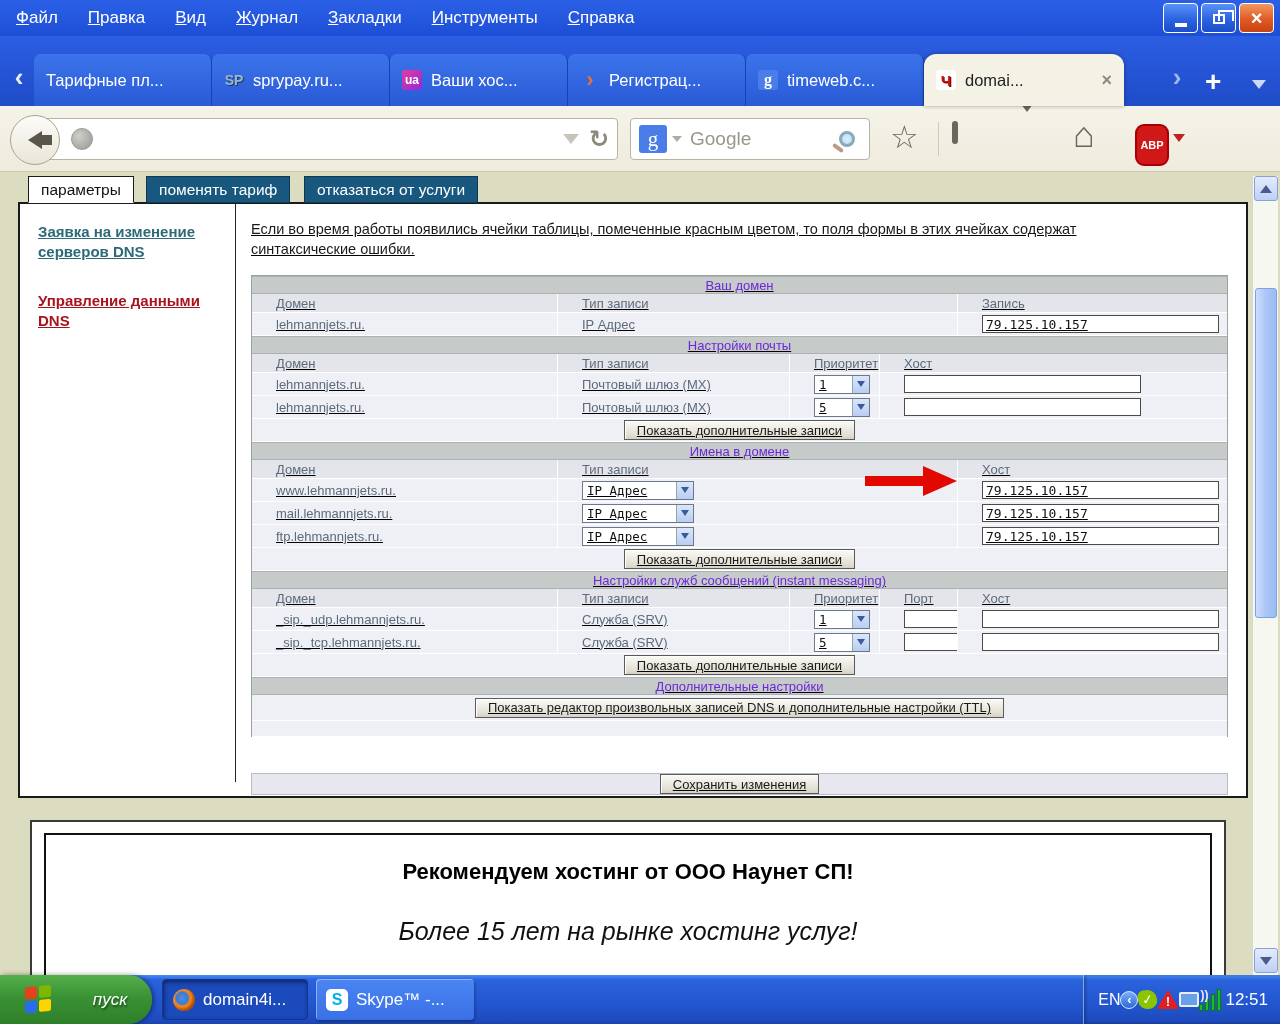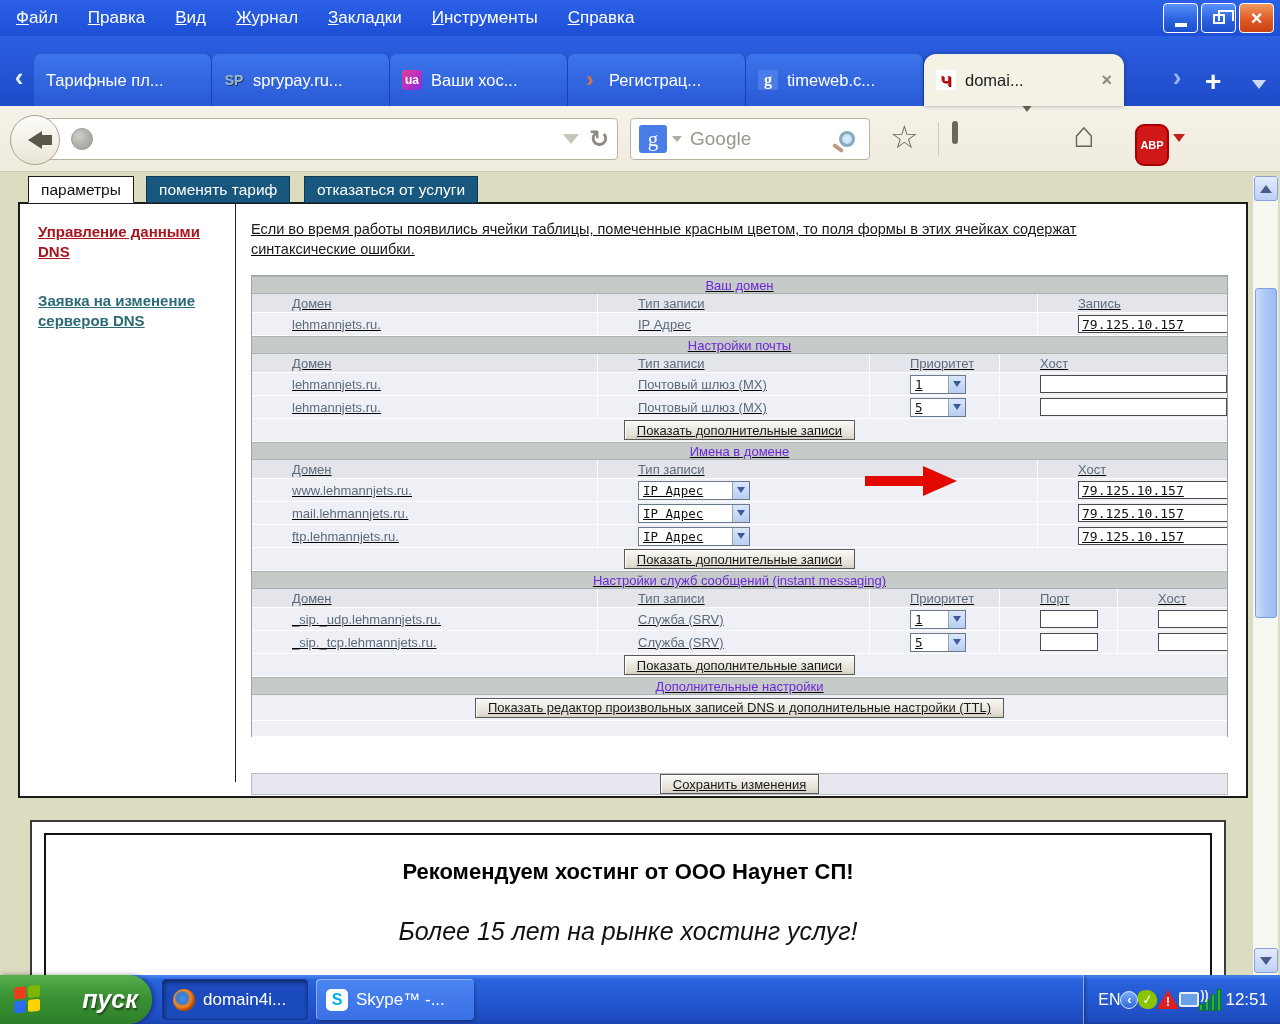--- a/index.html
+++ b/index.html
@@ -97,21 +97,21 @@
   #content { position:absolute; left:231px; top:16px; width:978px;text-decoration:underline; }
   #notice { font-size:14.5px; color:#1a1a1a; width:932px; line-height:1.35; margin-bottom:16px; }
 
   
   .dns-table { width:977px; border:1px solid #9aa2a2; border-bottom:none; font-size:13px; }
   .sec-title { background:#c6cac9; border-top:1px solid #aab2b2; border-bottom:1px solid #aab2b2; text-align:center;
     color:#6d28d9; height:18px; line-height:17px; }
   .t-row { display:flex; background:#eef0f6; border-bottom:1px solid #fff; align-items:center; }
   .t-row.hdr { background:#e3e5eb; color:#5c6b7a; height:19px; }
   .t-row.data { height:23px; color:#5c6b7a; }
-  .cell { padding-left:0; height:100%; display:flex; align-items:center; border-right:1px solid #fff; overflow:hidden;margin-left:40px; }
+  .cell { padding-left:24px; height:100%; display:flex; align-items:center; border-right:1px solid #fff; overflow:hidden; }
   .cell:last-child { border-right:none; }
   .c-domain { width:306px; flex:none; }
   .c-type { width:232px; flex:none; }
   .c-type-wide { width:400px; flex:none; }
   .c-prio { width:90px; flex:none; }
   .c-port { width:78px; flex:none; }
   .c-host { flex:1; }
   .btn-row { display:flex; justify-content:center; align-items:center; background:#eef0f6; border-bottom:1px solid #fff; height:23px; }
   .empty-row { background:#eef0f6; height:16px; border-bottom:1px solid #fff; }
 
@@ -152,21 +152,21 @@
   #ad-subtitle { font-size:25px; font-style:italic; color:#111; margin-top:32px; font-family:"Liberation Sans","DejaVu Sans",sans-serif; }
   #ad-line { font-size:27px; color:#000; margin-top:42px; }
   #ad-line .hl { color:#2f9e00; font-weight:bold; }
 
   
   #taskbar { position:absolute; left:0; top:975px; width:1280px; height:49px; z-index:100;
     background:linear-gradient(180deg,#4a8cf5 0%,#2a63dd 10%,#2458d2 50%,#1e4cc0 90%,#1a44b2 100%); }
   #start-btn { position:absolute; left:0; top:0; width:152px; height:49px; border-radius:0 24px 24px 0;
     background:linear-gradient(180deg,#55b04c 0%,#3a9234 45%,#2e7f28 100%); box-shadow:2px 0 5px rgba(0,0,0,.4);
     display:flex; align-items:center; justify-content:center; gap:8px; }
-  #start-btn .label { color:#fff; font-size:25px; font-weight:bold; font-style:italic; text-shadow:1px 2px 2px rgba(0,0,0,.5);margin-left:32px; }
+  #start-btn .label { color:#fff; font-size:17px; font-weight:normal; font-style:italic; text-shadow:1px 2px 2px rgba(0,0,0,.5);margin-left:32px; }
   .flag { width:28px; height:28px; display:grid; grid-template-columns:12px 12px; grid-template-rows:12px 12px; gap:2px; transform:skewY(-6deg); }
   .flag i { border-radius:2px; }
   .flag .f1{background:#e8401c;} .flag .f2{background:#7db700;} .flag .f3{background:#2a6cf0;} .flag .f4{background:#ffd400;}
   .task { position:absolute; top:4px; height:41px; border-radius:4px; display:flex; align-items:center; gap:8px; padding:0 10px;
     color:#fff; font-size:17px; white-space:nowrap; overflow:hidden; }
   .task.pressed { background:#1b4abc; box-shadow:inset 1px 2px 4px rgba(0,0,0,.5); border:1px solid #14368e; }
   .task.normal { background:linear-gradient(180deg,#4a85f2 0%,#3a70e6 100%); box-shadow:inset 1px 1px 0 rgba(255,255,255,.4), 1px 2px 3px rgba(0,0,0,.3); }
   .ff-ico { width:22px; height:22px; border-radius:50%; flex:none;
     background:radial-gradient(circle at 42% 42%, #4a90e8 0%, #3a7ad0 32%, #f98a1b 45%, #e85d04 100%); box-shadow:inset -2px -2px 3px rgba(120,40,0,.6); }
   .sk-ico { width:22px; height:22px; border-radius:5px; background:#fff; color:#00aff0; font-weight:bold; font-size:16px;
@@ -274,22 +274,22 @@
 </div>
 
 <div id="viewport">
 
   <div class="page-tab active" style="left:28px; top:4px;">параметры</div>
   <div class="page-tab inactive" style="left:146px; top:4px;">поменять тариф</div>
   <div class="page-tab inactive" style="left:304px; top:4px;">отказаться от услуги</div>
 
   <div id="panel">
     <div id="sidebar">
+      <a class="side-link teal">Заявка на изменение серверов DNS</a>
       <a class="side-link red">Управление данными DNS</a>
-      <a class="side-link teal">Заявка на изменение серверов DNS</a>
     </div>
 
     <div id="content">
       <div id="notice">Если во время работы появились ячейки таблицы, помеченные красным цветом, то поля формы в этих ячейках содержат синтаксические ошибки.</div>
 
       <div class="dns-table">
 
         <div class="sec-title">Ваш домен</div>
         <div class="t-row hdr">
           <div class="cell c-domain">Домен</div>

